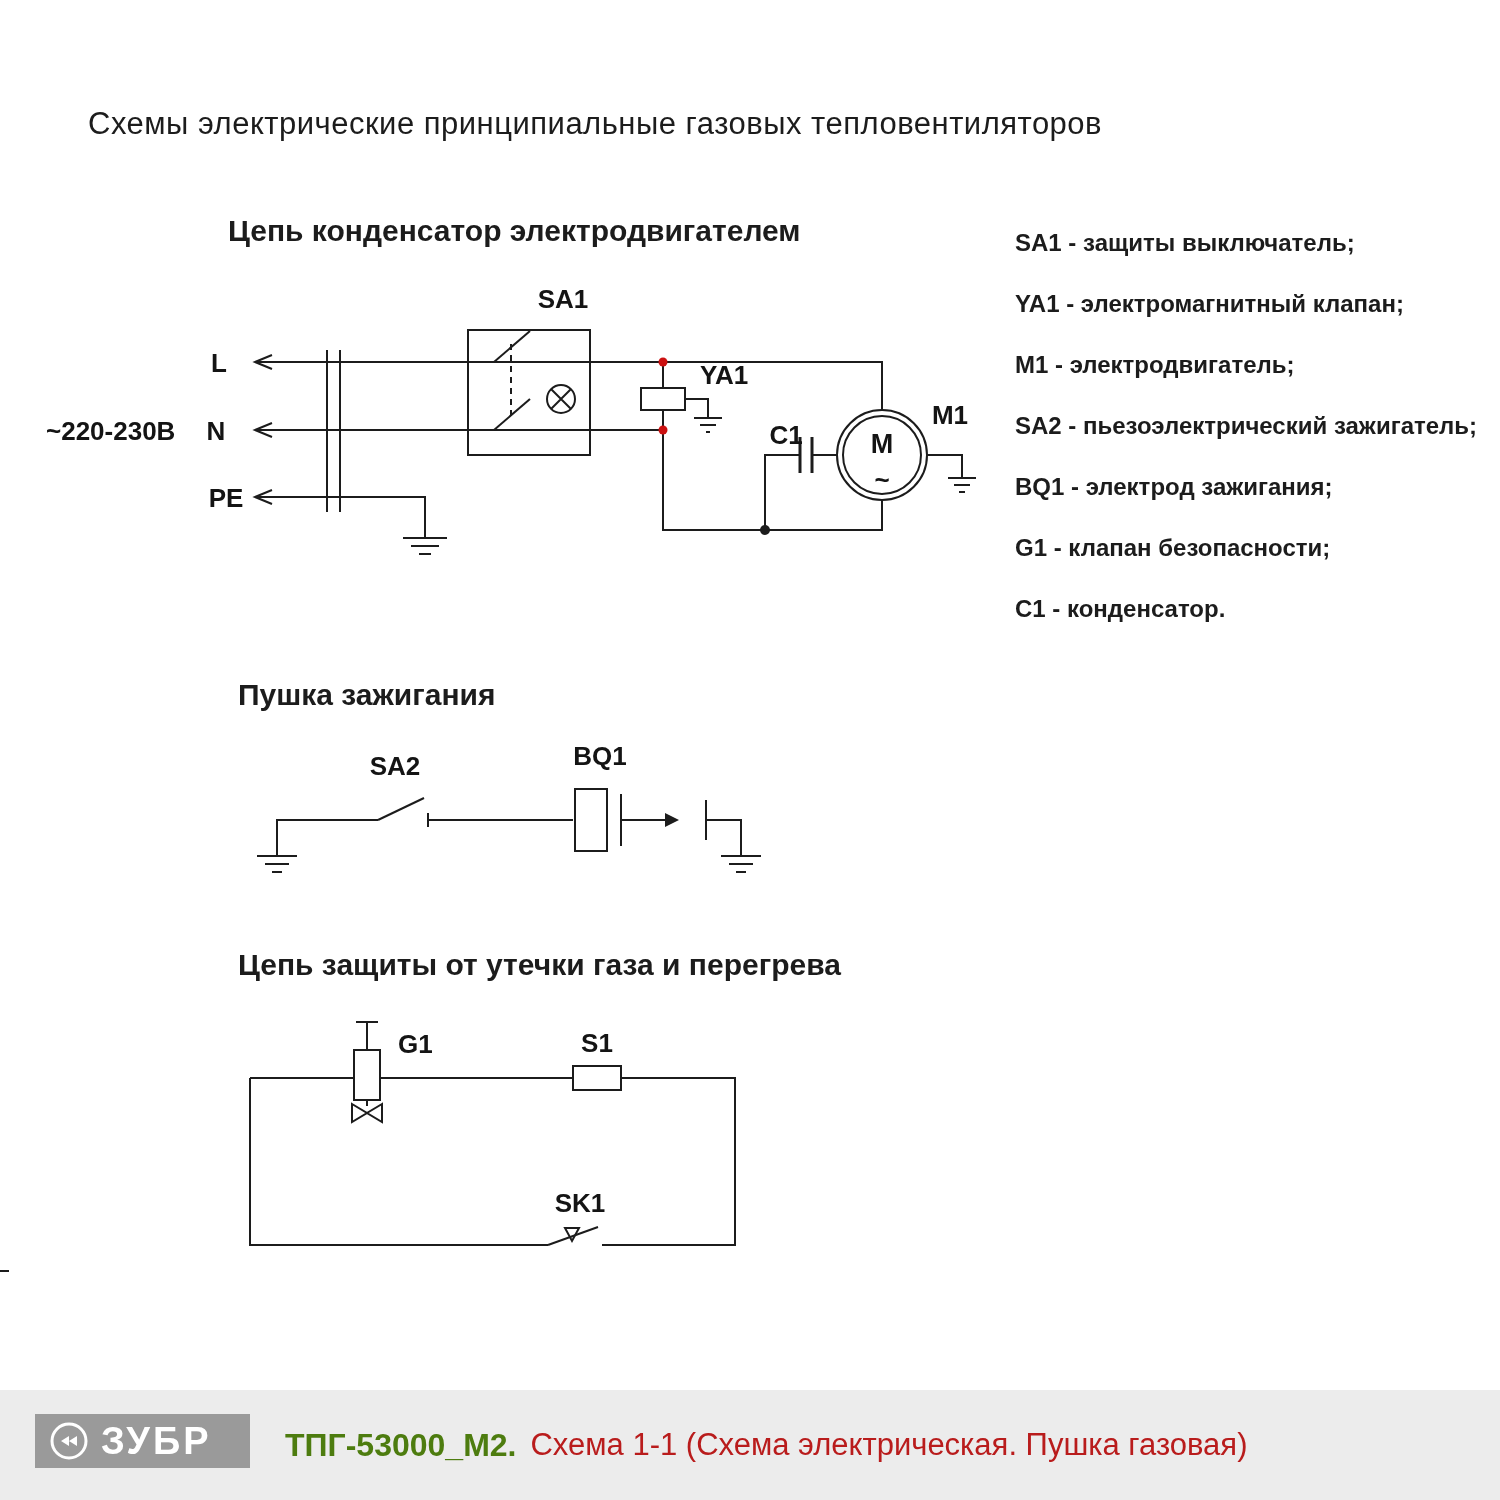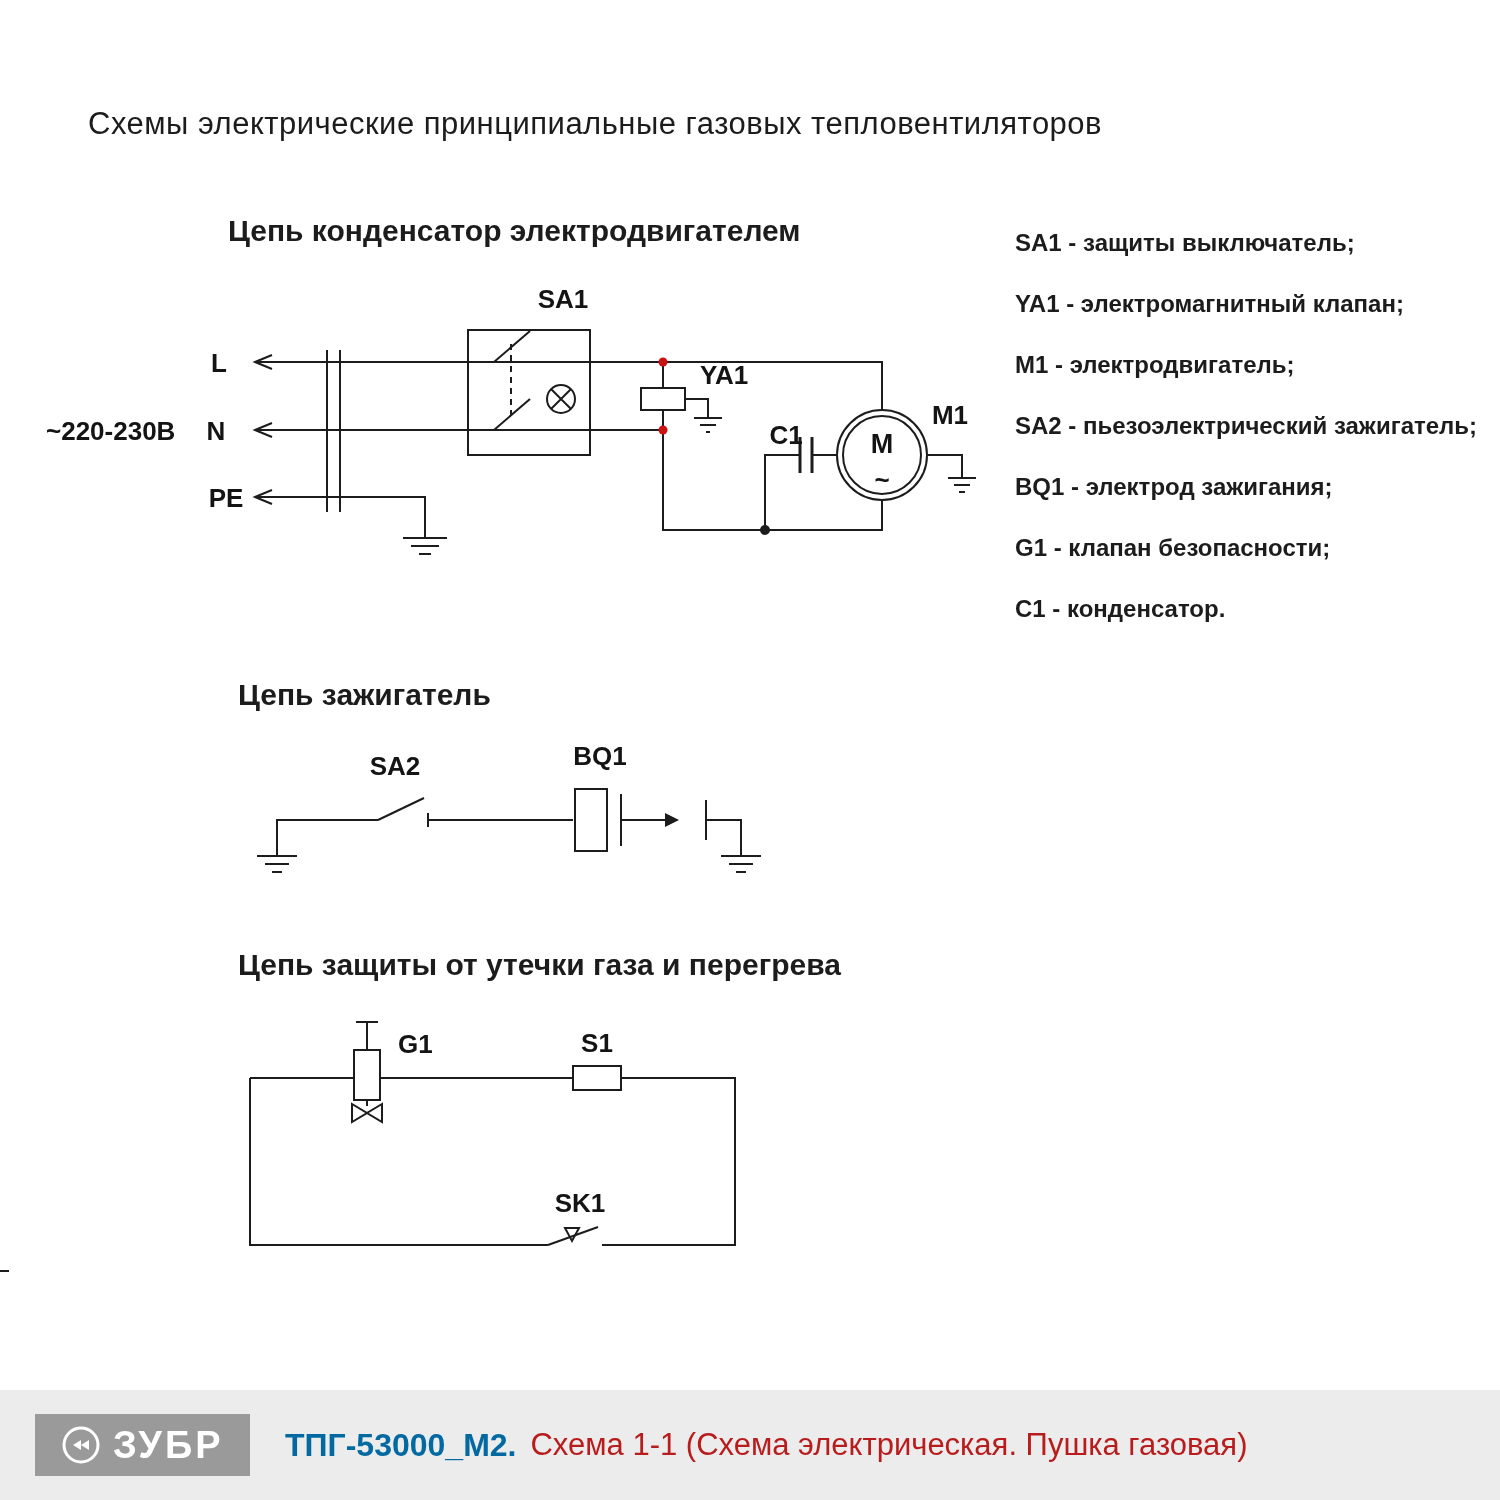--- a/index.html
+++ b/index.html
@@ -29,39 +29,39 @@
   svg text.slabel {
     font-family:"Liberation Sans", sans-serif;
     font-weight:bold; font-size:26px; fill:#141414;
   }
   svg text.motor-letter { font-size:27px; }
 
   .footer {
     left:0; top:1390px; width:1500px; height:110px; background:#ececec;
   }
   .logo-box {
-    position:absolute; left:35px; top:24px; width:215px; height:62px;
-    background:#9a9a9a; display:flex; align-items:center; gap:10px; padding-left:24px;
+    position:absolute; left:35px; top:24px; width:215px; height:54px;
+    background:#9a9a9a; display:flex; align-items:center; gap:10px; padding-left:12px;
   }
   .logo-text {
     color:#ffffff; font-weight:bold; font-size:38px; letter-spacing:3px; line-height:1;
   }
   .footer-caption {
     position:absolute; left:285px; top:0; height:110px;
     display:flex; align-items:center; gap:14px; white-space:nowrap;
   }
-  .model-text { font-size:32px; font-weight:bold; color:#0369a1; }
+  .model-text { font-size:32px; font-weight:bold; color:#4d7c0f; }
   .caption-text { font-size:31px; color:#b91c1c; }
 </style>
 </head>
 <body>
 
 <div class="abs page-title">Схемы электрические принципиальные газовых тепловентиляторов</div>
 <div class="abs section-title" id="c1-title">Цепь конденсатор электродвигателем</div>
-<div class="abs section-title" id="c2-title">Цепь зажигатель</div>
+<div class="abs section-title" id="c2-title">Пушка зажигания</div>
 <div class="abs section-title" id="c3-title">Цепь защиты от утечки газа и перегрева</div>
 
 <div class="abs legend">
   <div class="legend-item">SA1 - защиты выключатель;</div>
   <div class="legend-item">YA1 - электромагнитный клапан;</div>
   <div class="legend-item">M1 - электродвигатель;</div>
   <div class="legend-item">SA2 - пьезоэлектрический зажигатель;</div>
   <div class="legend-item">BQ1 - электрод зажигания;</div>
   <div class="legend-item">G1 - клапан безопасности;</div>
   <div class="legend-item">C1 - конденсатор.</div>

